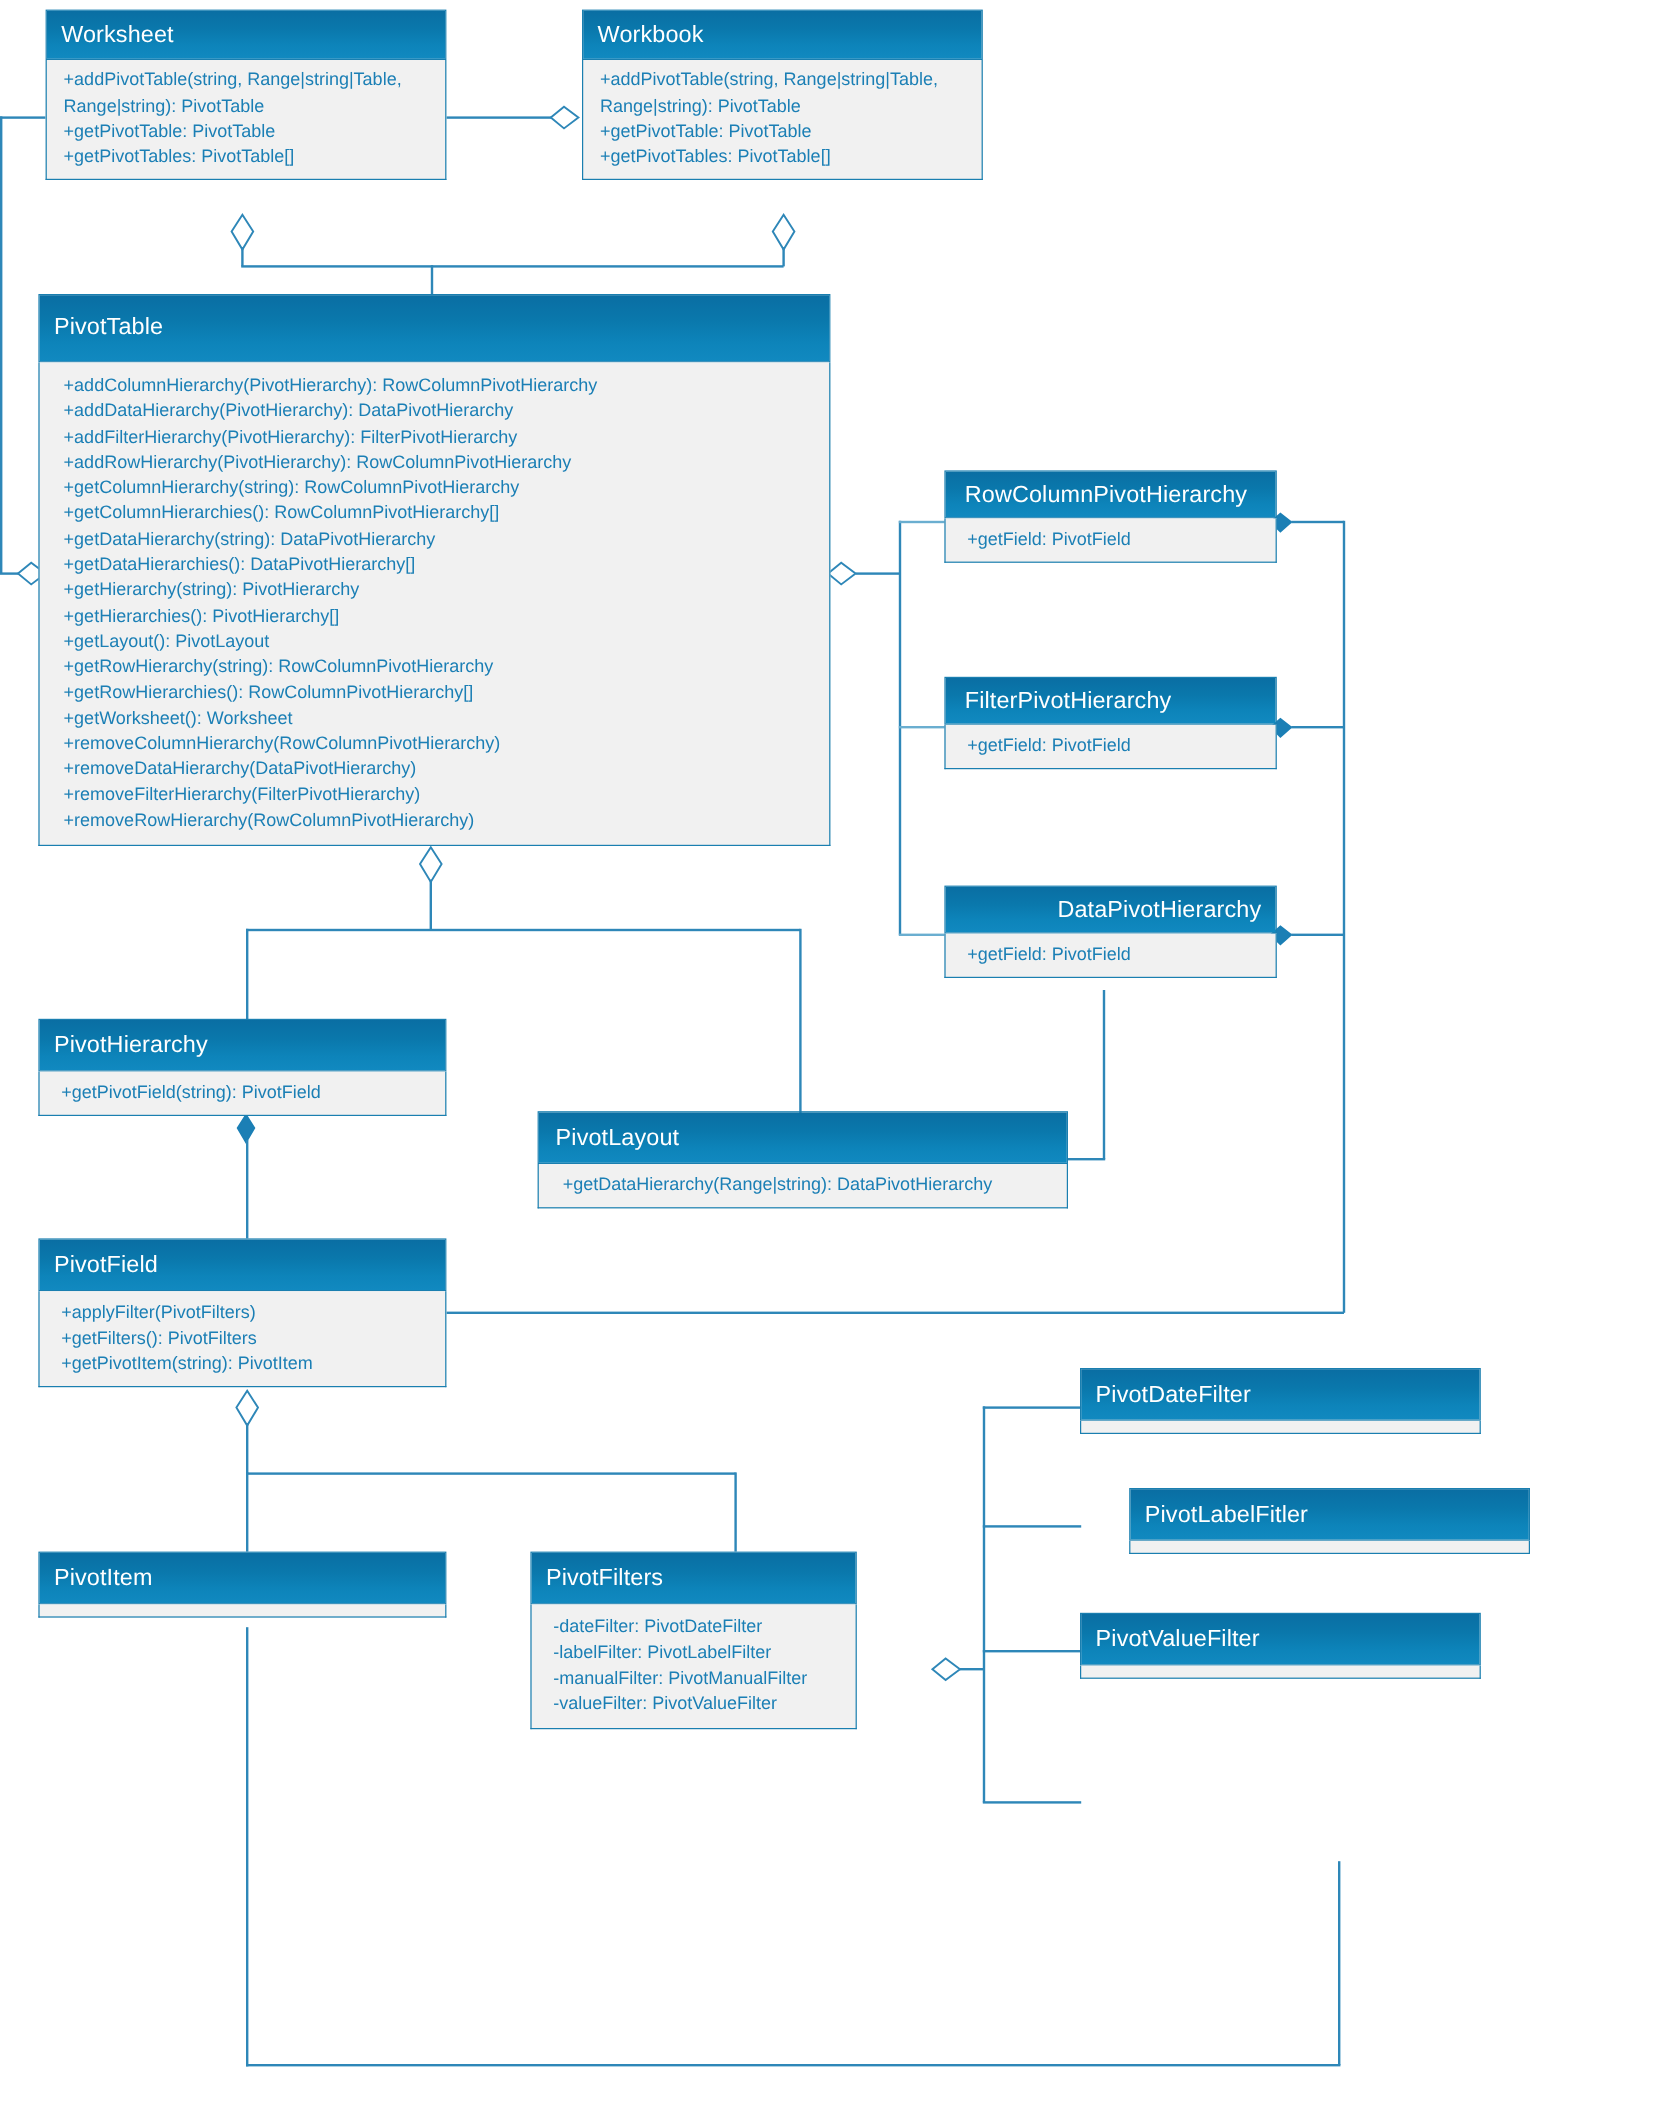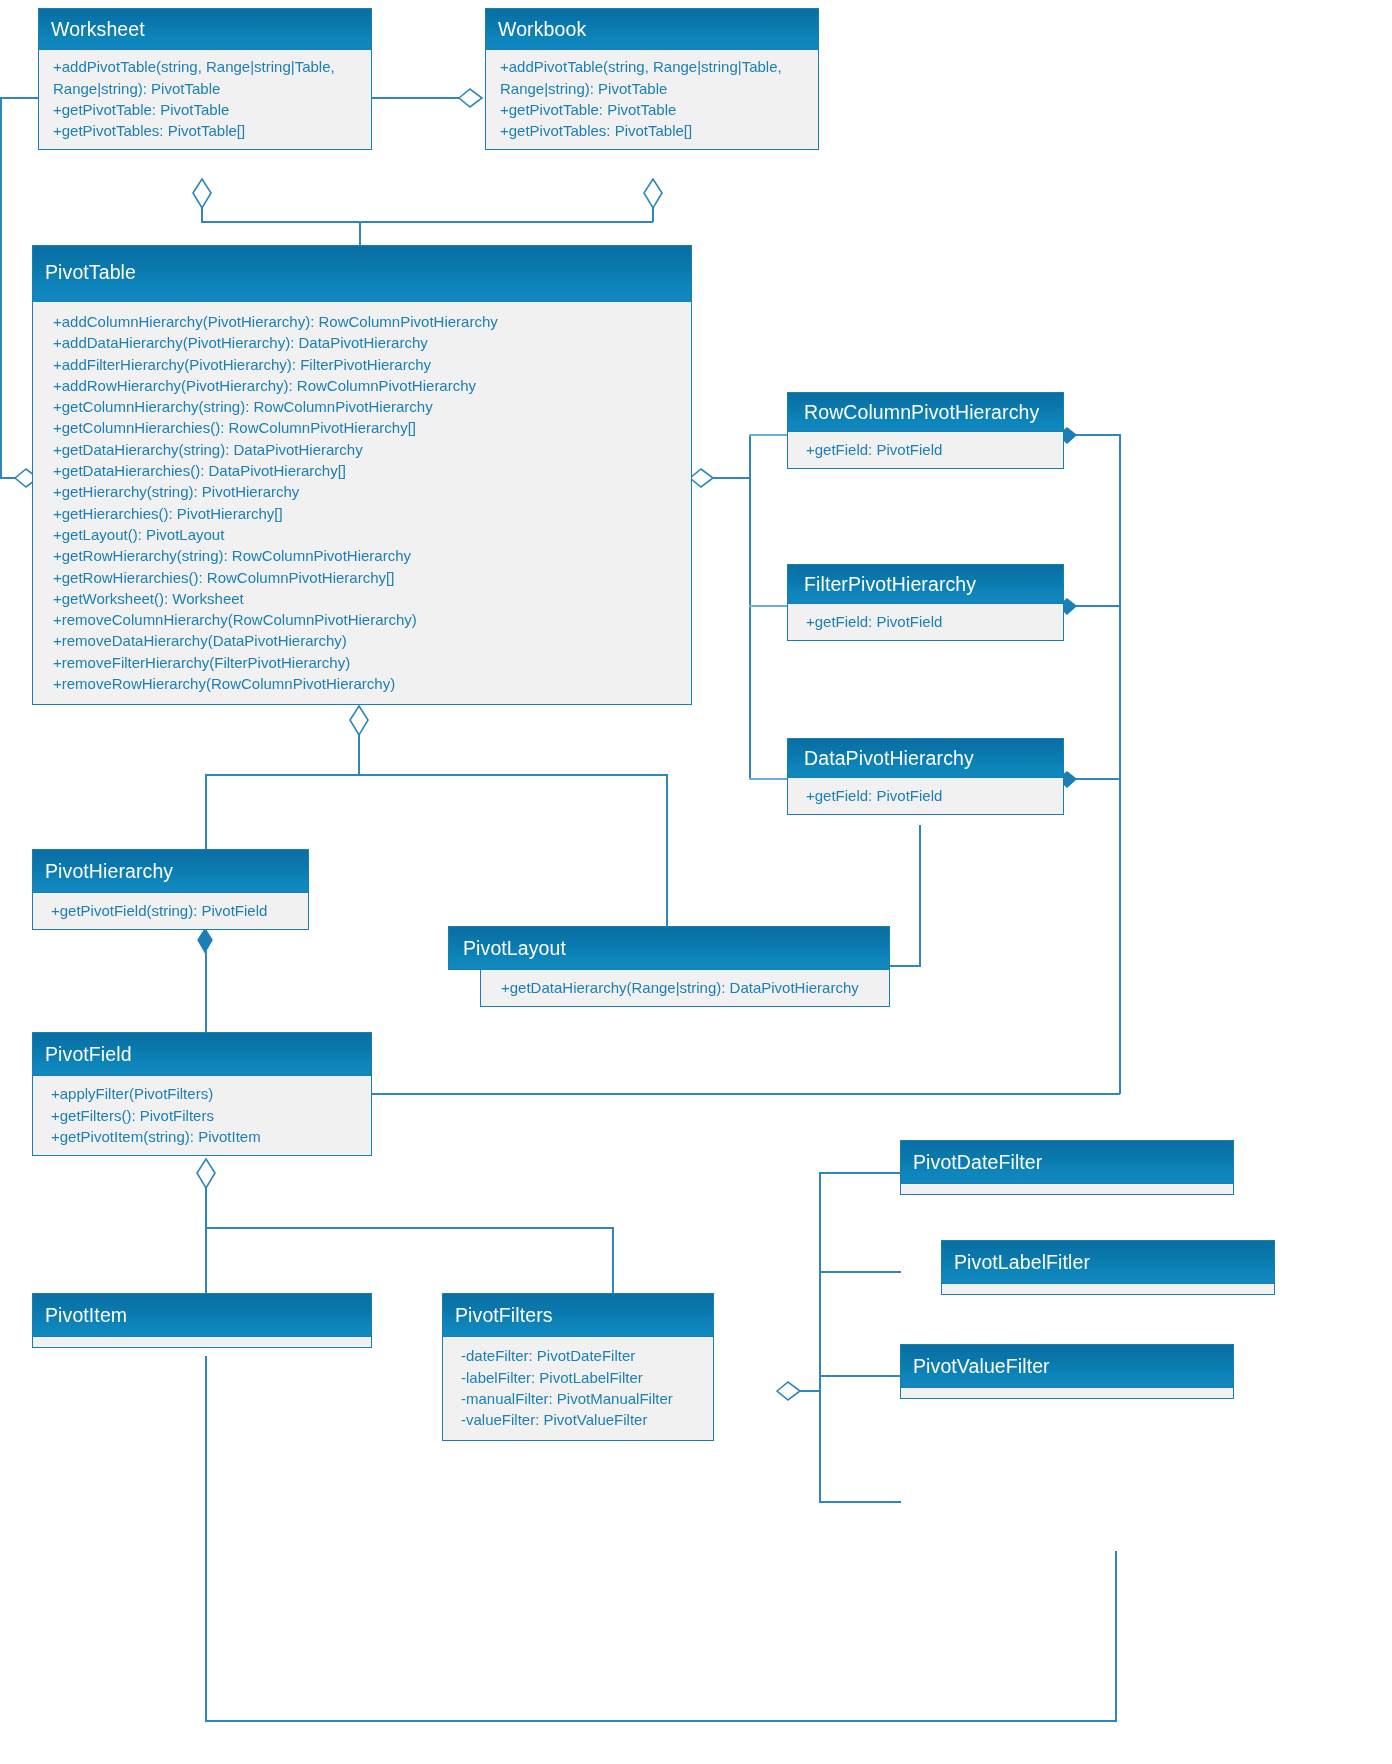--- a/index.html
+++ b/index.html
@@ -186,36 +186,36 @@
   </div>
 
   <div class="uml-class" style="left:787px;top:564px;width:277px;">
     <div class="uml-header" style="padding:9px 12px 8px 16px;">FilterPivotHierarchy</div>
     <div class="uml-body" style="padding:7px 10px 7px 18px;">
       <div class="m">+getField: PivotField</div>
     </div>
   </div>
 
   <div class="uml-class" style="left:787px;top:738px;width:277px;">
-    <div class="uml-header" style="padding:9px 12px 8px 16px;">DataPivotHierarchy</div>
+    <div class="uml-header" style="padding:9px 12px 8px 16px;text-align:right;">DataPivotHierarchy</div>
     <div class="uml-body" style="padding:7px 10px 7px 18px;">
       <div class="m">+getField: PivotField</div>
     </div>
   </div>
 
-  <div class="uml-class" style="left:32px;top:849px;width:277px;">
+  <div class="uml-class" style="left:32px;top:849px;width:340px;">
     <div class="uml-header" style="padding:11px 12px 10px 12px;">PivotHierarchy</div>
     <div class="uml-body" style="padding:7px 10px 7px 18px;">
       <div class="m">+getPivotField(string): PivotField</div>
     </div>
   </div>
 
   <div class="uml-class" style="left:448px;top:926px;width:442px;">
     <div class="uml-header" style="padding:11px 12px 10px 14px;">PivotLayout</div>
-    <div class="uml-body" style="padding:7px 10px 7px 20px;margin-left:32px;">
+    <div class="uml-body" style="padding:7px 10px 7px 20px;">
       <div class="m">+getDataHierarchy(Range|string): DataPivotHierarchy</div>
     </div>
   </div>
 
   <div class="uml-class" style="left:32px;top:1032px;width:340px;">
     <div class="uml-header" style="padding:11px 12px 10px 12px;">PivotField</div>
     <div class="uml-body" style="padding:7px 10px 8px 18px;">
       <div class="m">+applyFilter(PivotFilters)</div>
       <div class="m">+getFilters(): PivotFilters</div>
       <div class="m">+getPivotItem(string): PivotItem</div>

